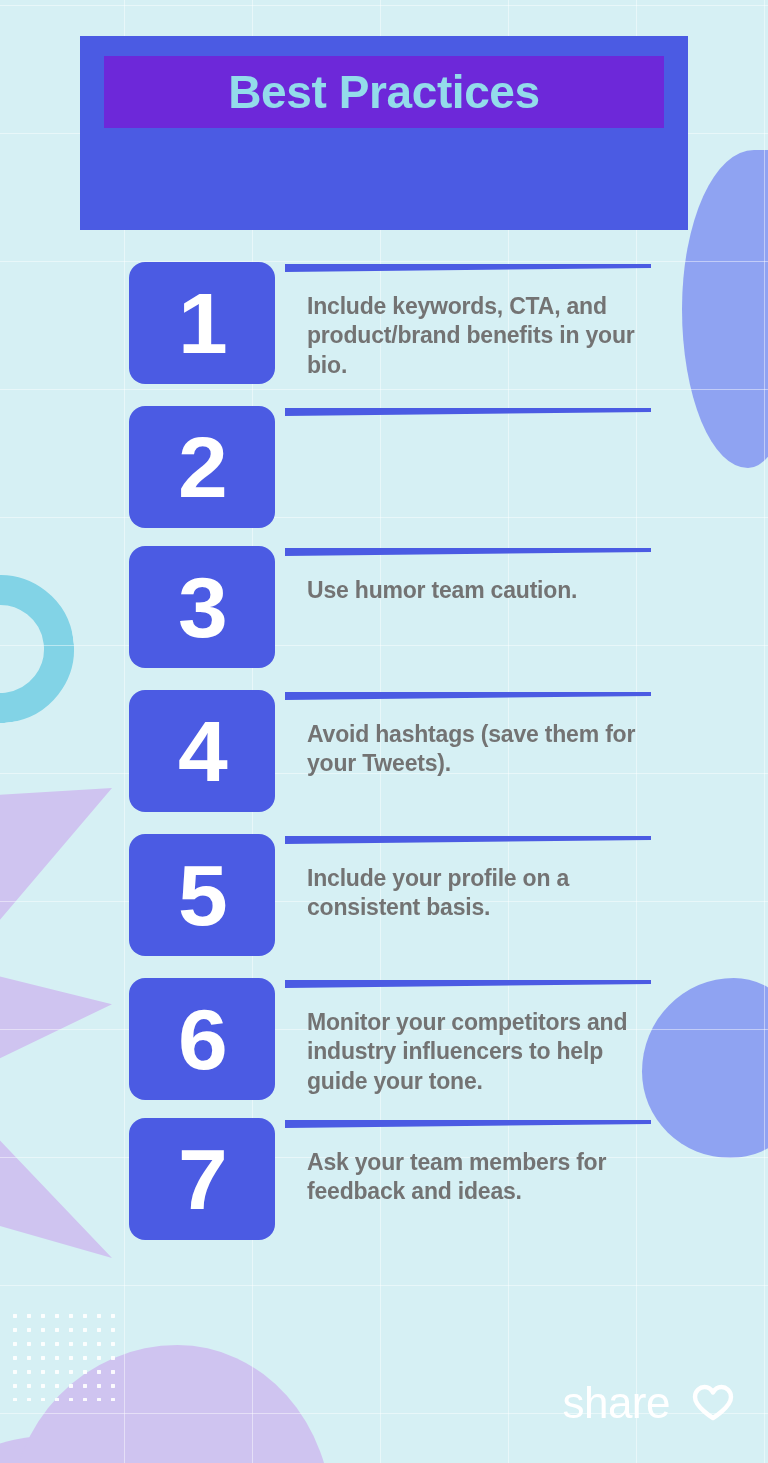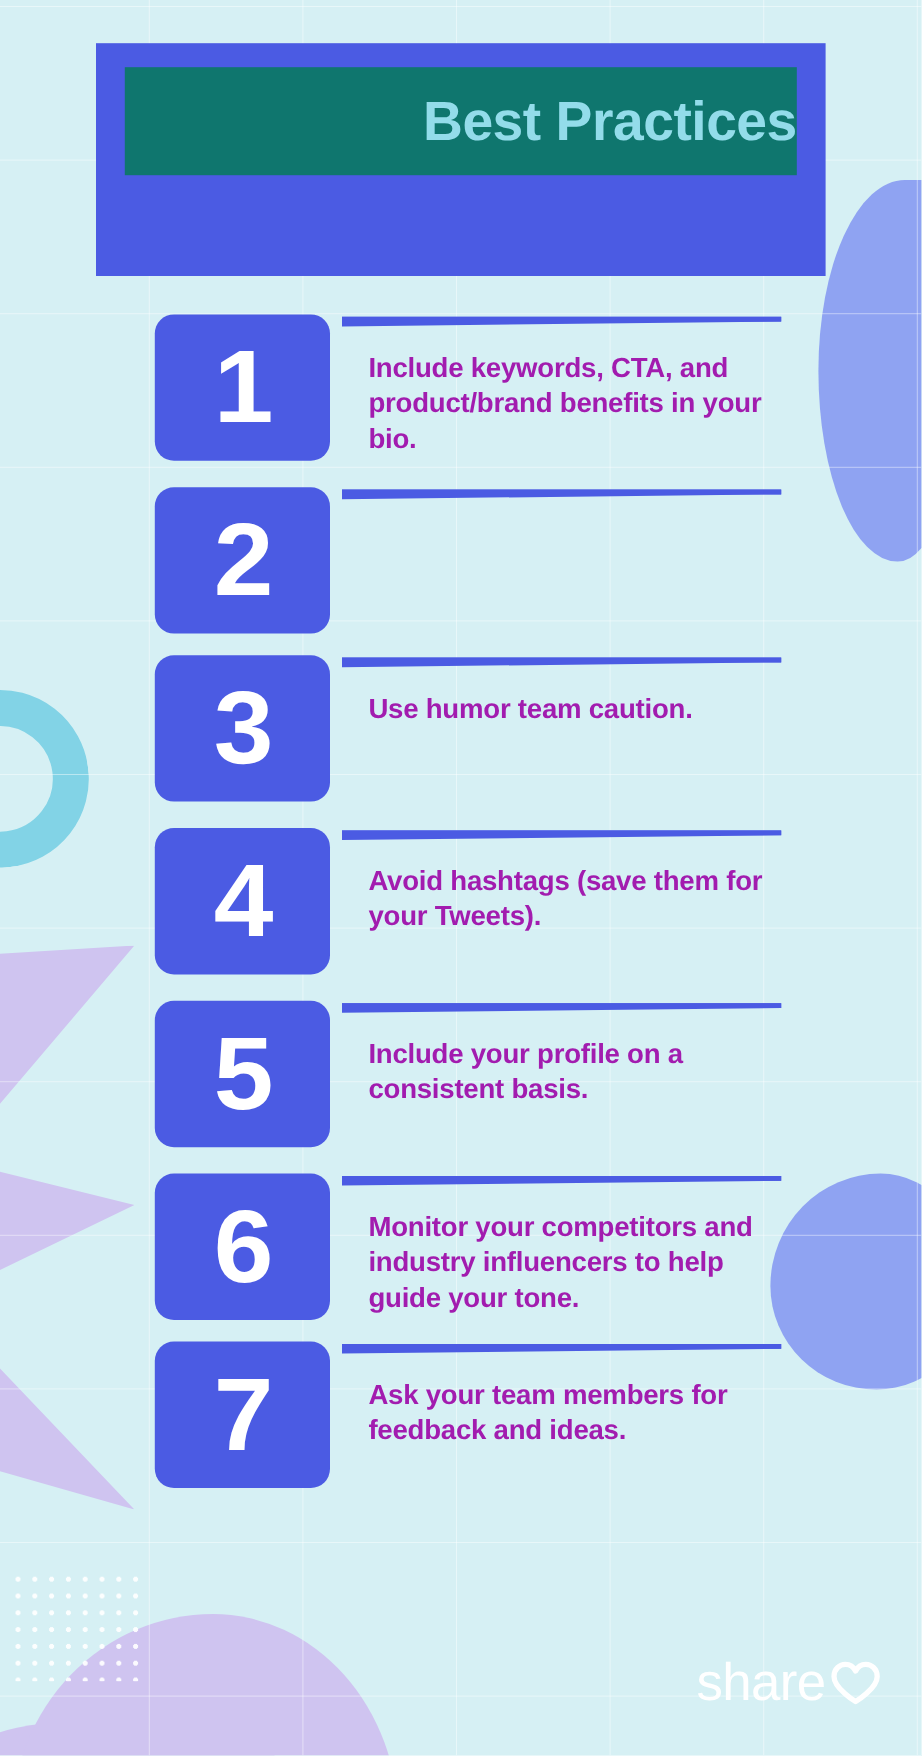--- a/index.html
+++ b/index.html
@@ -103,23 +103,23 @@
   .header-title {
     color:#ffffff;
     font-size:48px;
     font-weight:bold;
     letter-spacing:-0.6px;
     line-height:1.15;
     margin-top:16px;
   }
   .header-band {
     margin-top:14px;
-    width:560px; height:90px;
-    background:#0f766e;
-    display:flex; align-items:center; justify-content:flex-end;
+    width:560px; height:72px;
+    background:#6d28d9;
+    display:flex; align-items:center; justify-content:center;
   }
   .header-sub {
     color:#93dcea;
     font-size:46px;
     font-weight:bold;
     letter-spacing:-0.4px;
     line-height:1;
   }
 
   
@@ -175,21 +175,21 @@
     position:absolute;
     left:0; top:-4px;
     width:0; height:0;
     border-left:22px solid #4b5be3;
     border-top:4px solid transparent;
     border-bottom:4px solid transparent;
     transform:translateX(366px);
   }
 
   .row-text {
-    color:#a21caf;
+    color:#737373;
     font-size:23px;
     font-weight:bold;
     line-height:1.28;
     letter-spacing:-0.2px;
     padding-top:20px;
     padding-left:18px;
     max-width:370px;
   }
 
   
@@ -198,21 +198,21 @@
   .row.r3 { margin-bottom:22px; }
   .row.r4 { margin-bottom:22px; }
   .row.r5 { margin-bottom:22px; }
   .row.r6 { margin-bottom:18px; }
   .row.r7 { margin-bottom:0; }
 
   
   .logo {
     position:absolute; z-index:4;
     right:32px; bottom:38px;
-    display:flex; align-items:center; gap:2px;
+    display:flex; align-items:center; gap:20px;
   }
   .logo-text {
     color:#ffffff;
     font-size:44px;
     font-weight:normal;
     letter-spacing:-0.5px;
     line-height:1;
   }
   .logo-heart { display:block; }
 </style>

